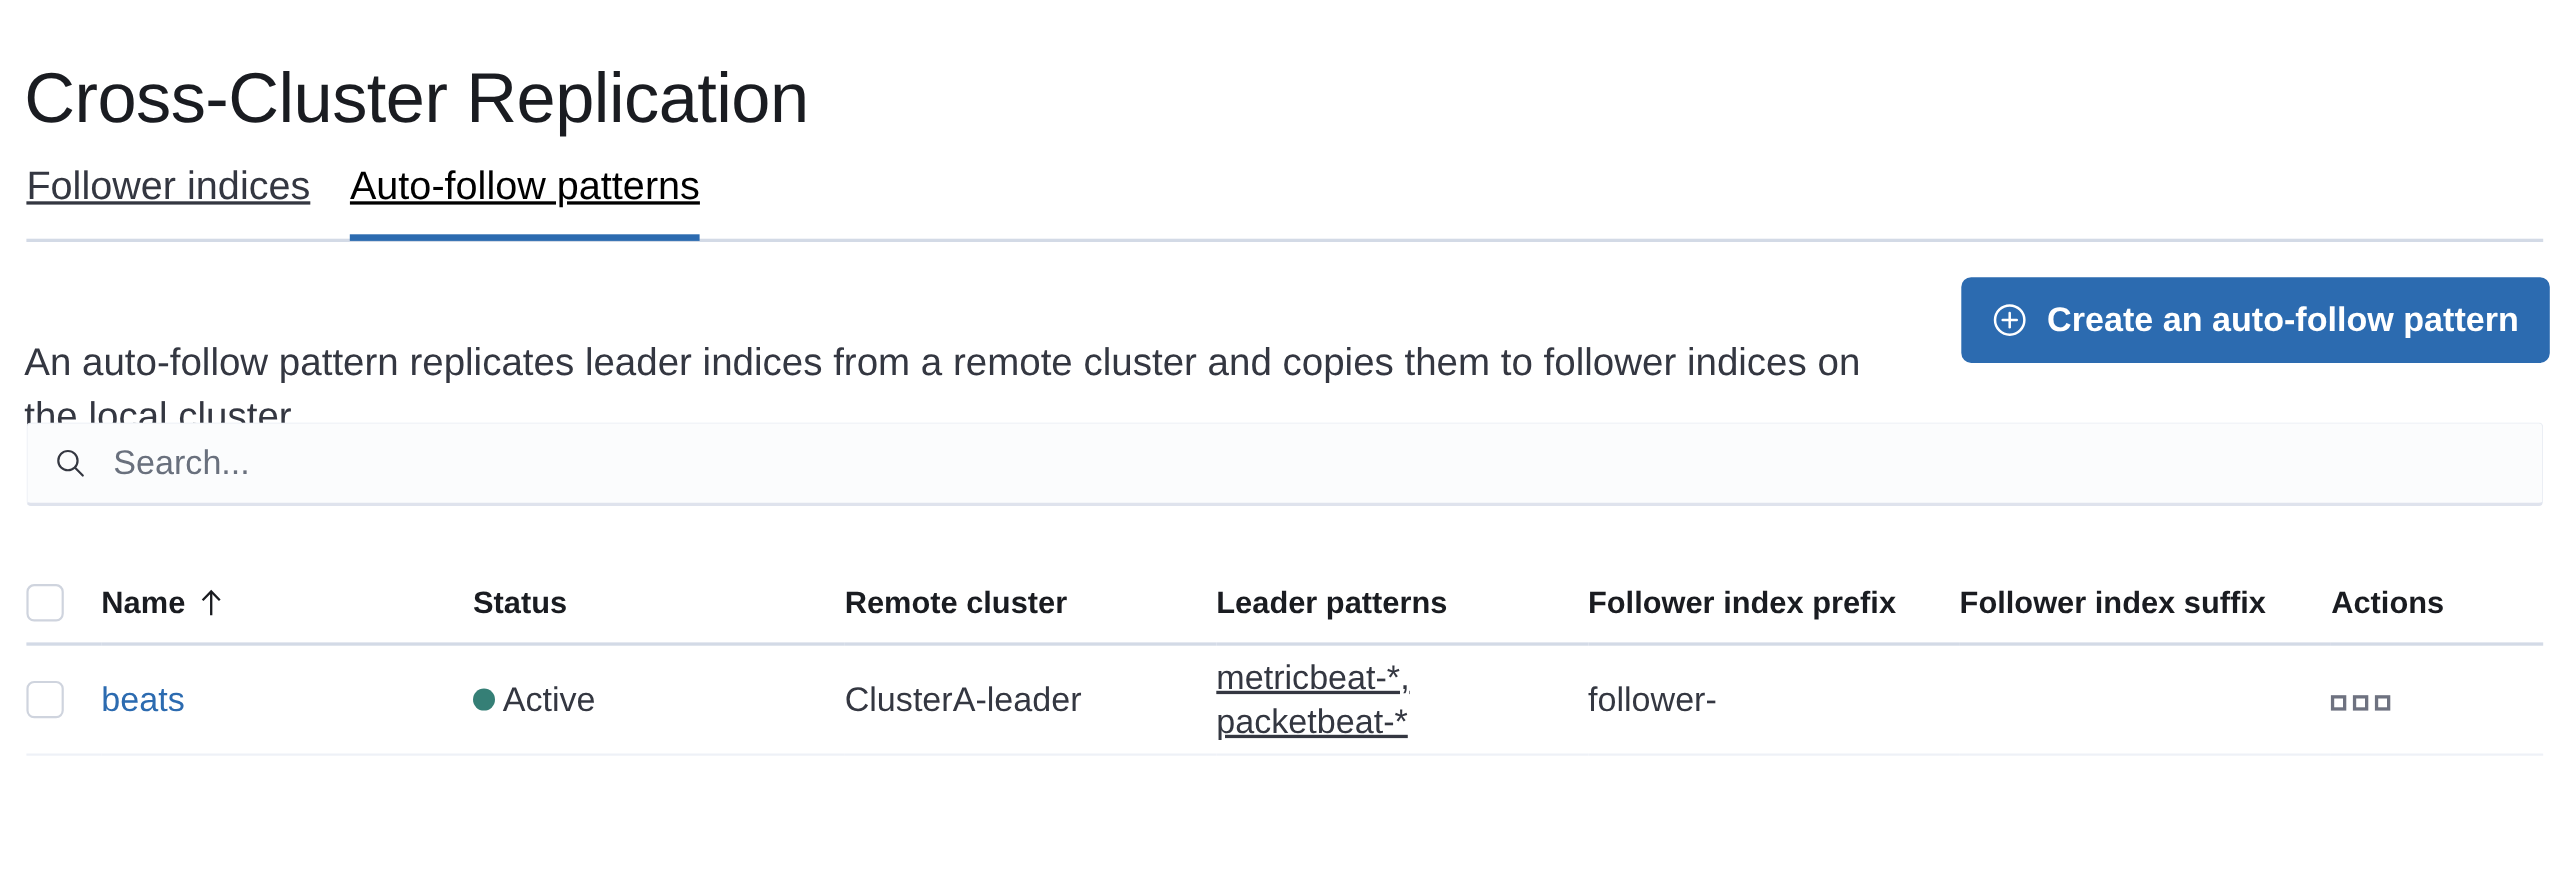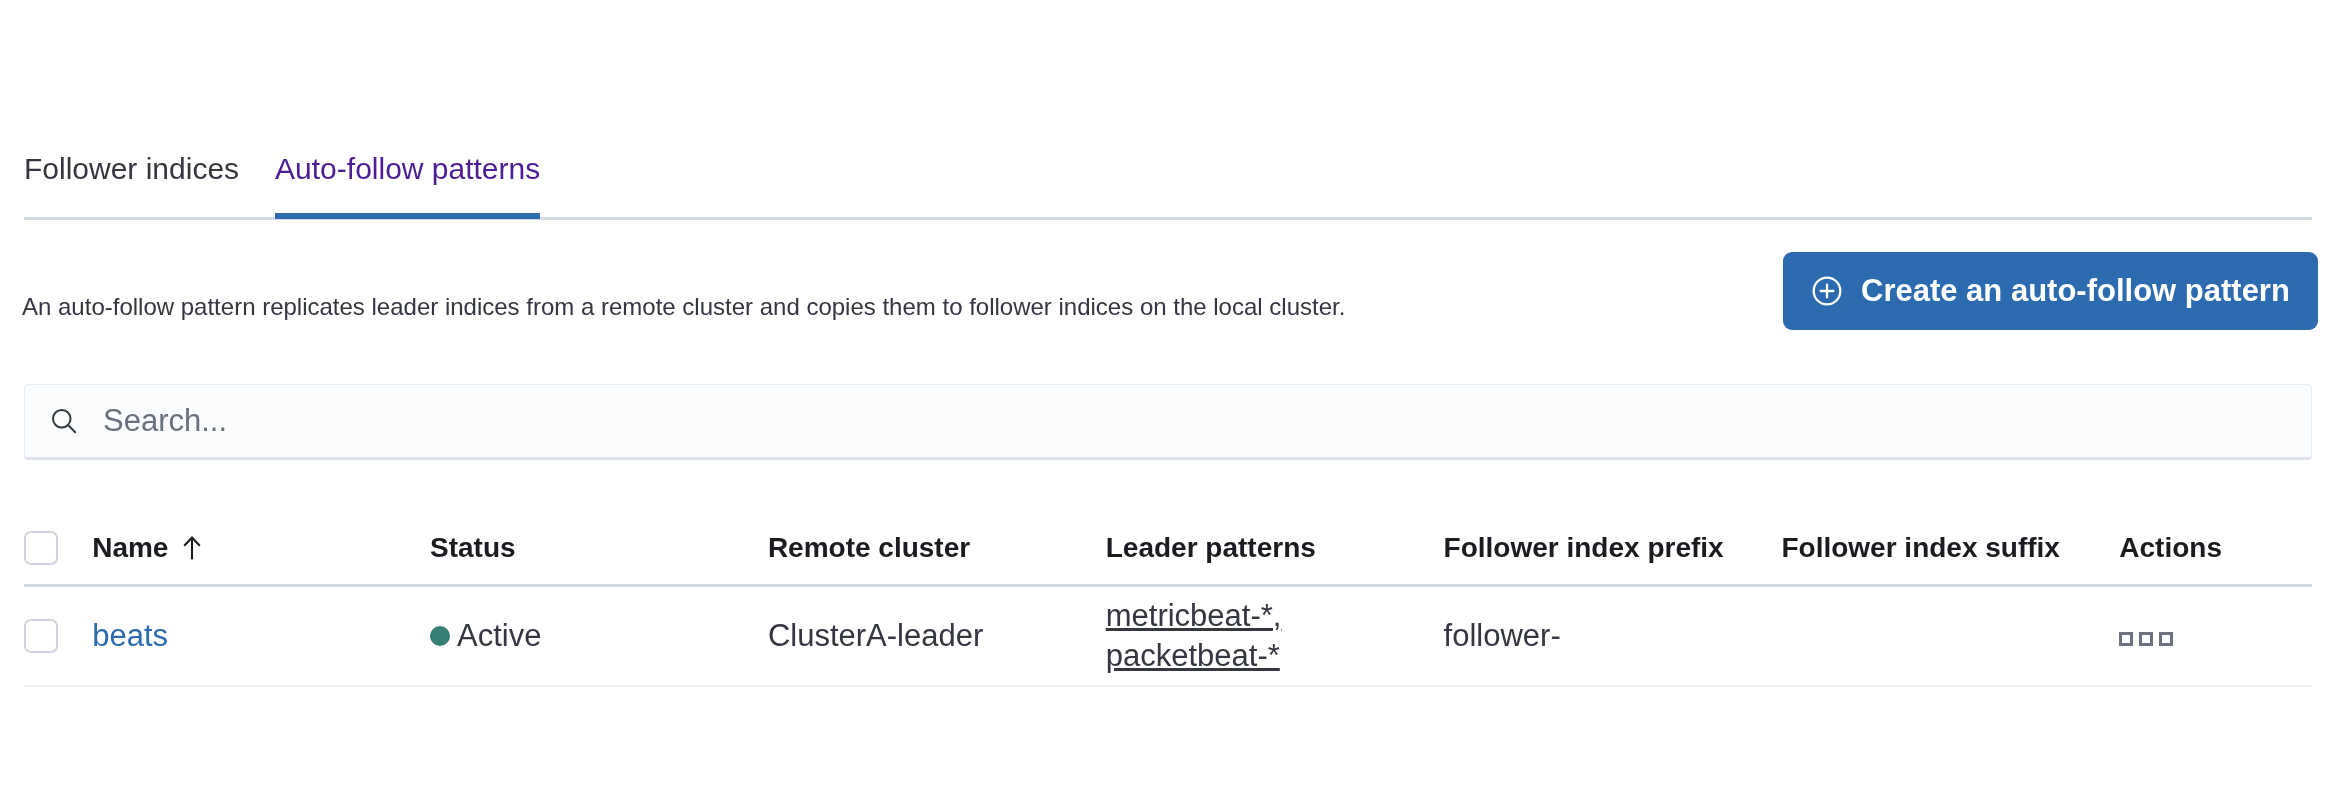--- a/index.html
+++ b/index.html
@@ -44,48 +44,49 @@
     top: 136px;
     width: 2288px;
     height: 84px;
     border-bottom: 3px solid #d3dae6;
     box-sizing: border-box;
     display: flex;
     align-items: flex-start;
   }
   .tab {
     position: relative;
-    font-size: 30px;
+    font-size: 36px;
     line-height: 38px;
     padding: 14px 0 28px 0;
     margin-right: 36px;
     color: #343741;
     white-space: nowrap;
     cursor: pointer;
+    text-decoration: underline;
   }
   .tab.active {
-    color: #4c1d95;
+    color: #000000;
   }
   .tab.active::after {
     content: "";
     position: absolute;
     left: 0;
     right: 0;
     bottom: -3px;
     height: 6px;
     background: #2c6bb0;
   }
 
   
   .desc {
     position: absolute;
     left: 22px;
-    top: 258px;
+    top: 270px;
     width: 1700px;
-    font-size: 24px;
+    font-size: 35px;
     line-height: 49px;
     color: #343741;
   }
 
   .create-btn {
     position: absolute;
     left: 1783px;
     top: 252px;
     height: 78px;
     padding: 0 28px;
@@ -294,20 +295,21 @@
     text-decoration: underline;
     text-underline-offset: 7px;
     cursor: pointer;
   }
 </style>
 </head>
 <body>
 
 <div class="page">
 
+  <h1 class="page-title">Cross-Cluster Replication</h1>
 
   <div class="tabs">
     <div class="tab">
       <span>Follower indices</span>
     </div>
     <div class="tab active">
       <span>Auto-follow patterns</span>
     </div>
   </div>
 

